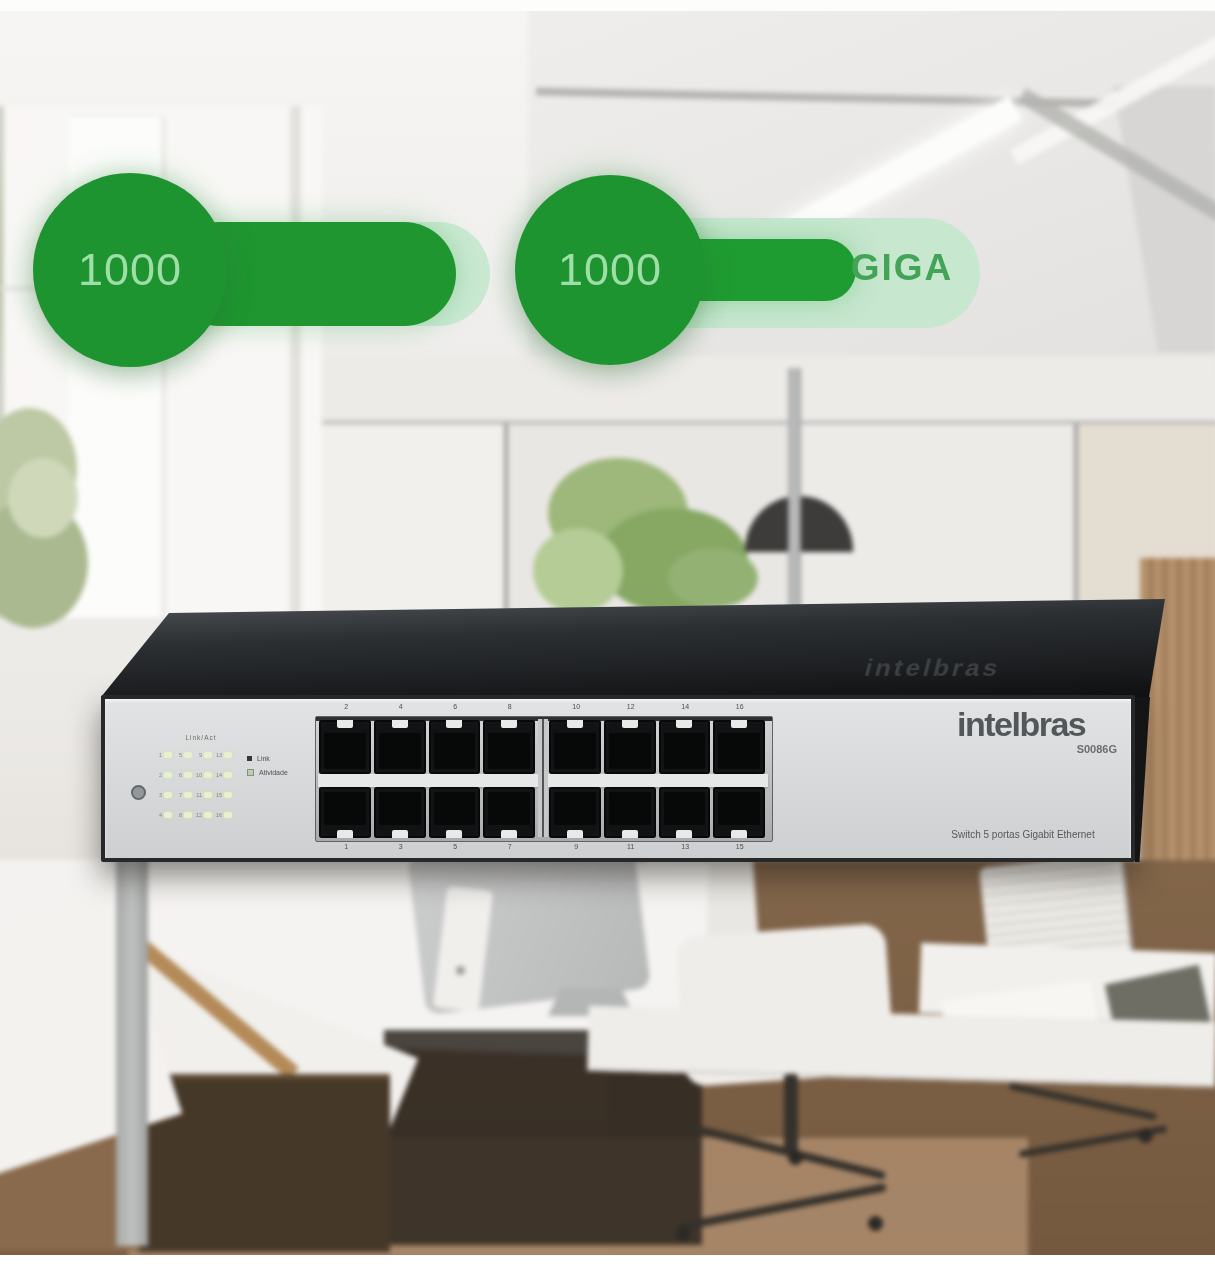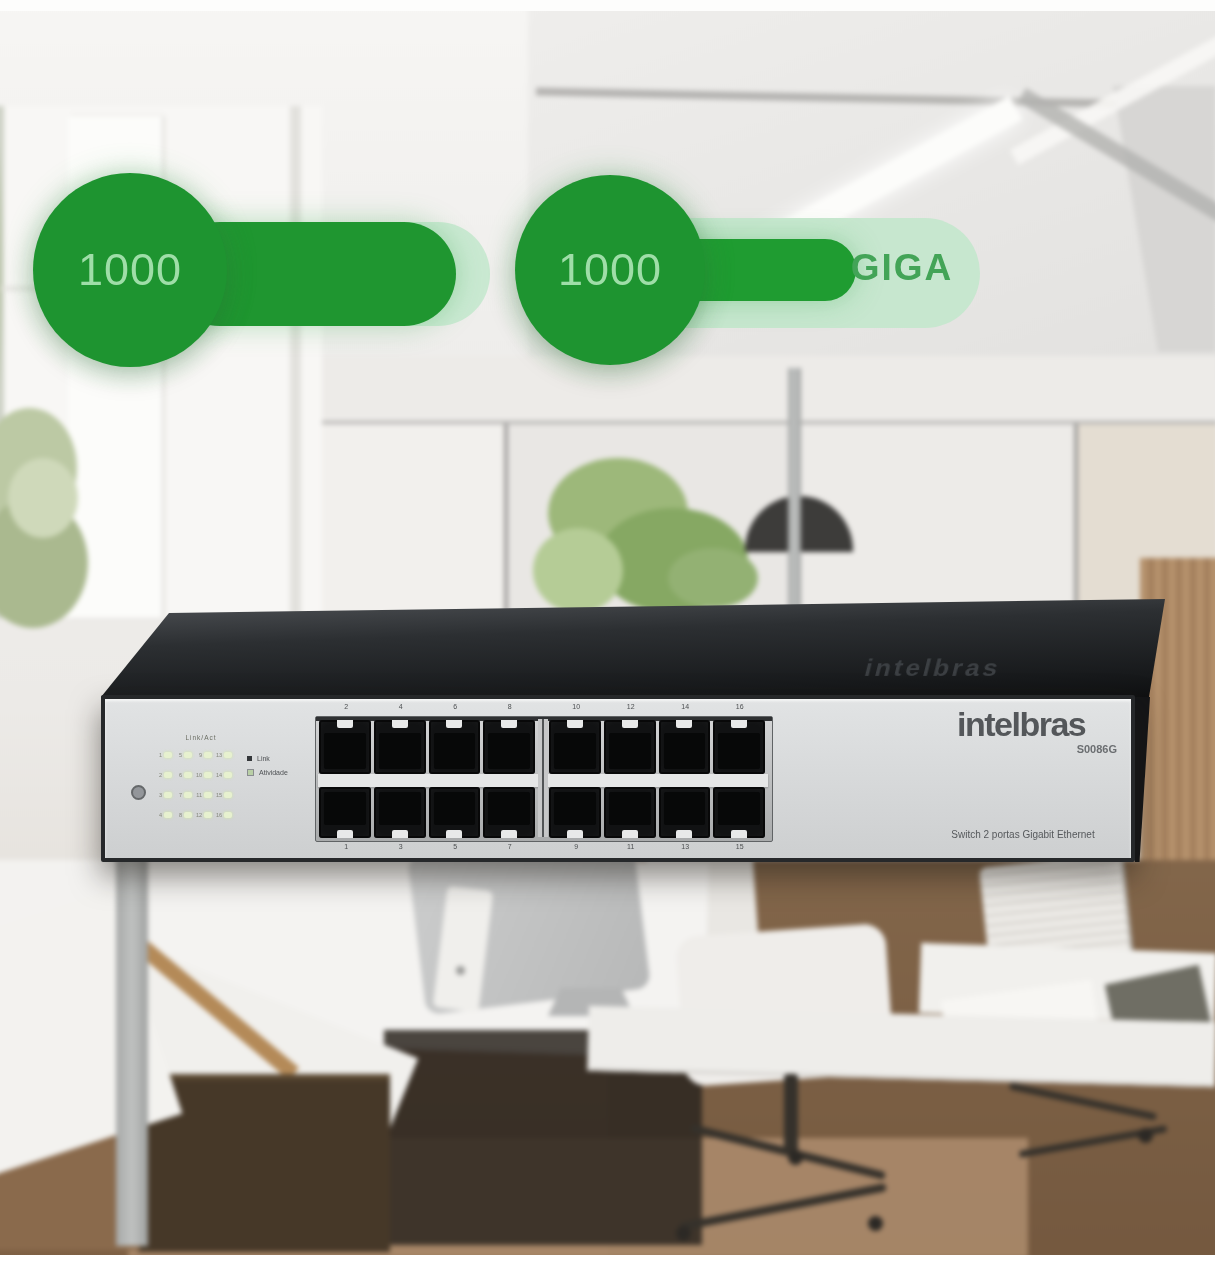--- a/index.html
+++ b/index.html
@@ -404,18 +404,18 @@
           <span>11</span>
           <span>13</span>
           <span>15</span>
         </div>
       </div>
 
     <div class="abs brand">
       <div class="logo">intelbras</div>
       <div class="model">S0086G</div>
     </div>
-    <div class="abs tagline">Switch 2 portas Gigabit Ethernet</div>
+    <div class="abs tagline">Switch 5 portas Gigabit Ethernet</div>
   </div>
 </div>
 
 <div class="abs margin-top"></div>
 <div class="abs margin-bot"></div>
 
 </body></html>

